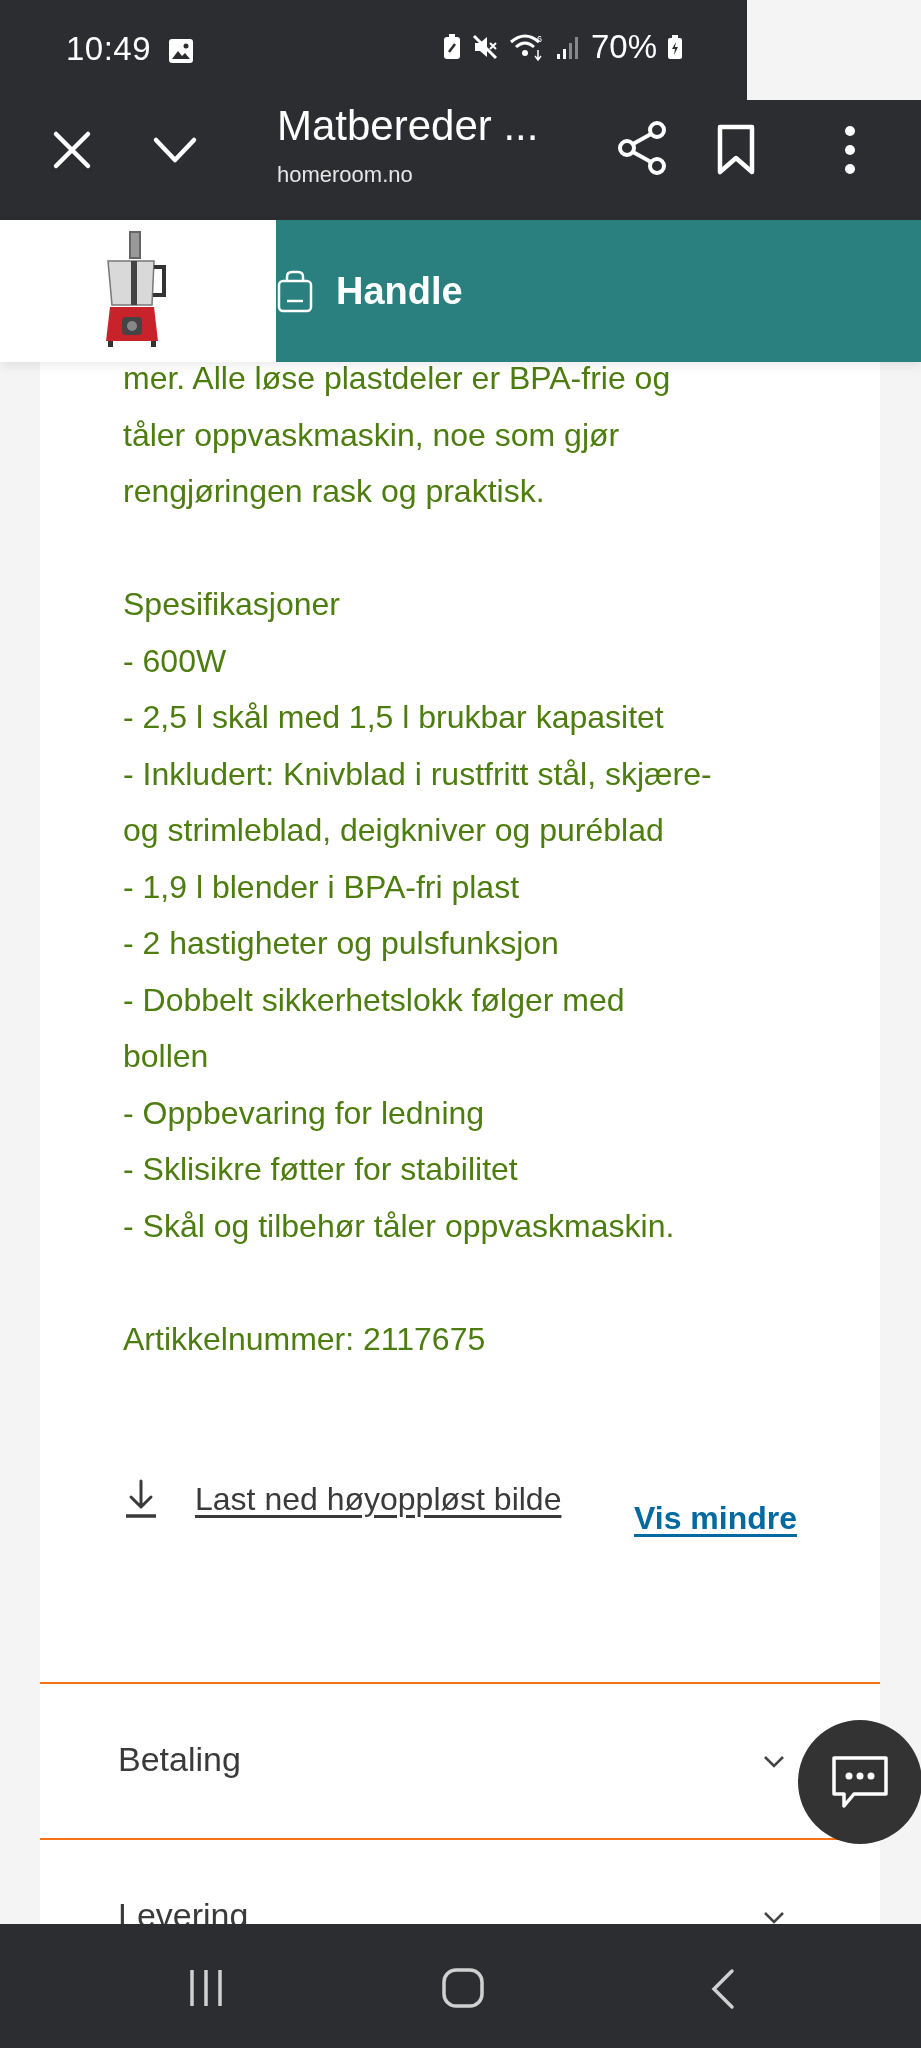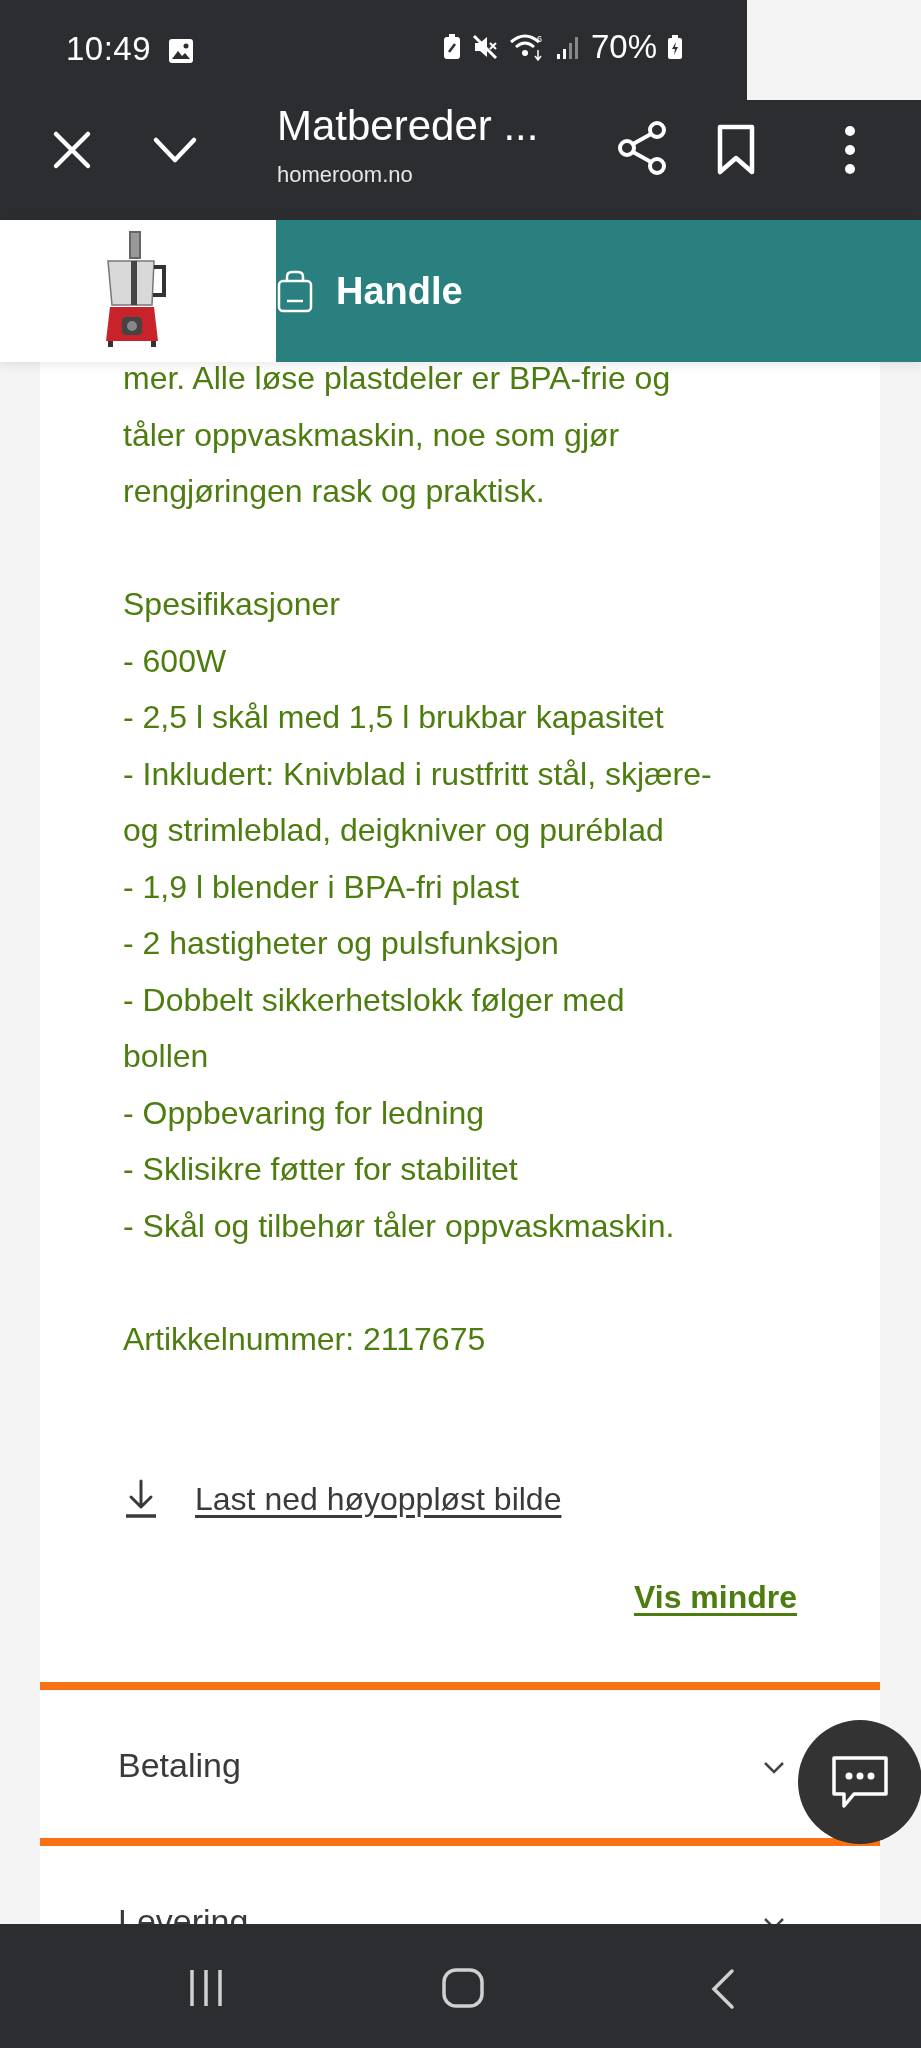--- a/index.html
+++ b/index.html
@@ -24,23 +24,23 @@
   .handle-btn { position: absolute; left: 276px; top: 0; width: 645px; height: 142px; background: #2a7f7f; display: flex; align-items: center; gap: 22px; color: #fff; font-size: 38px; font-weight: bold; cursor: pointer; }
 
   .page { position: absolute; top: 362px; left: 0; width: 921px; height: 1562px; background: #f4f4f4; overflow: hidden; }
   .card { position: absolute; left: 40px; top: 0; width: 840px; background: #fff; }
   .desc { position: absolute; left: 123px; top: 0; width: 700px; font-size: 32px; line-height: 56.5px; color: #4d7c0f; }
   .desc p { white-space: nowrap; }
   .desc .blank { height: 56.5px; }
 
   .dl-link { position: absolute; left: 123px; top: 1117px; display: flex; align-items: center; gap: 36px; color: #3a3a3a; font-size: 32px; cursor: pointer; }
   .dl-link span.txt { text-decoration: underline; text-underline-offset: 5px; }
-  .vis-mindre { position: absolute; right: 124px; top: 1217px; font-size: 32px; font-weight: bold; color: #4d7c0f; text-decoration: underline; text-underline-offset: 5px; cursor: pointer; }
-
-  .accordion { position: absolute; left: 40px; width: 840px; background: #fff; border-top: 8px solid #f97316; }
+  .vis-mindre { position: absolute; right: 124px; top: 1138px; font-size: 32px; font-weight: bold; color: #0369a1; text-decoration: underline; text-underline-offset: 5px; cursor: pointer; }
+
+  .accordion { position: absolute; left: 40px; width: 840px; background: #fff; border-top: 2px solid #f97316; }
   .acc-label { position: absolute; left: 78px; font-size: 34px; color: #3a3a3a; }
   .acc-chevron { position: absolute; left: 722px; width: 24px; height: 16px; }
 
   .chat-fab { position: absolute; left: 798px; top: 1720px; width: 124px; height: 124px; border-radius: 50%; background: #333334; display: flex; align-items: center; justify-content: center; z-index: 5; cursor: pointer; }
 
   .nav-bar { position: absolute; left: 0; top: 1924px; width: 921px; height: 124px; background: #2c2d31; }
   .nav-recents { position: absolute; left: 186px; top: 44px; }
   .nav-home { position: absolute; left: 441px; top: 43px; }
   .nav-back { position: absolute; left: 708px; top: 44px; }
 </style>

